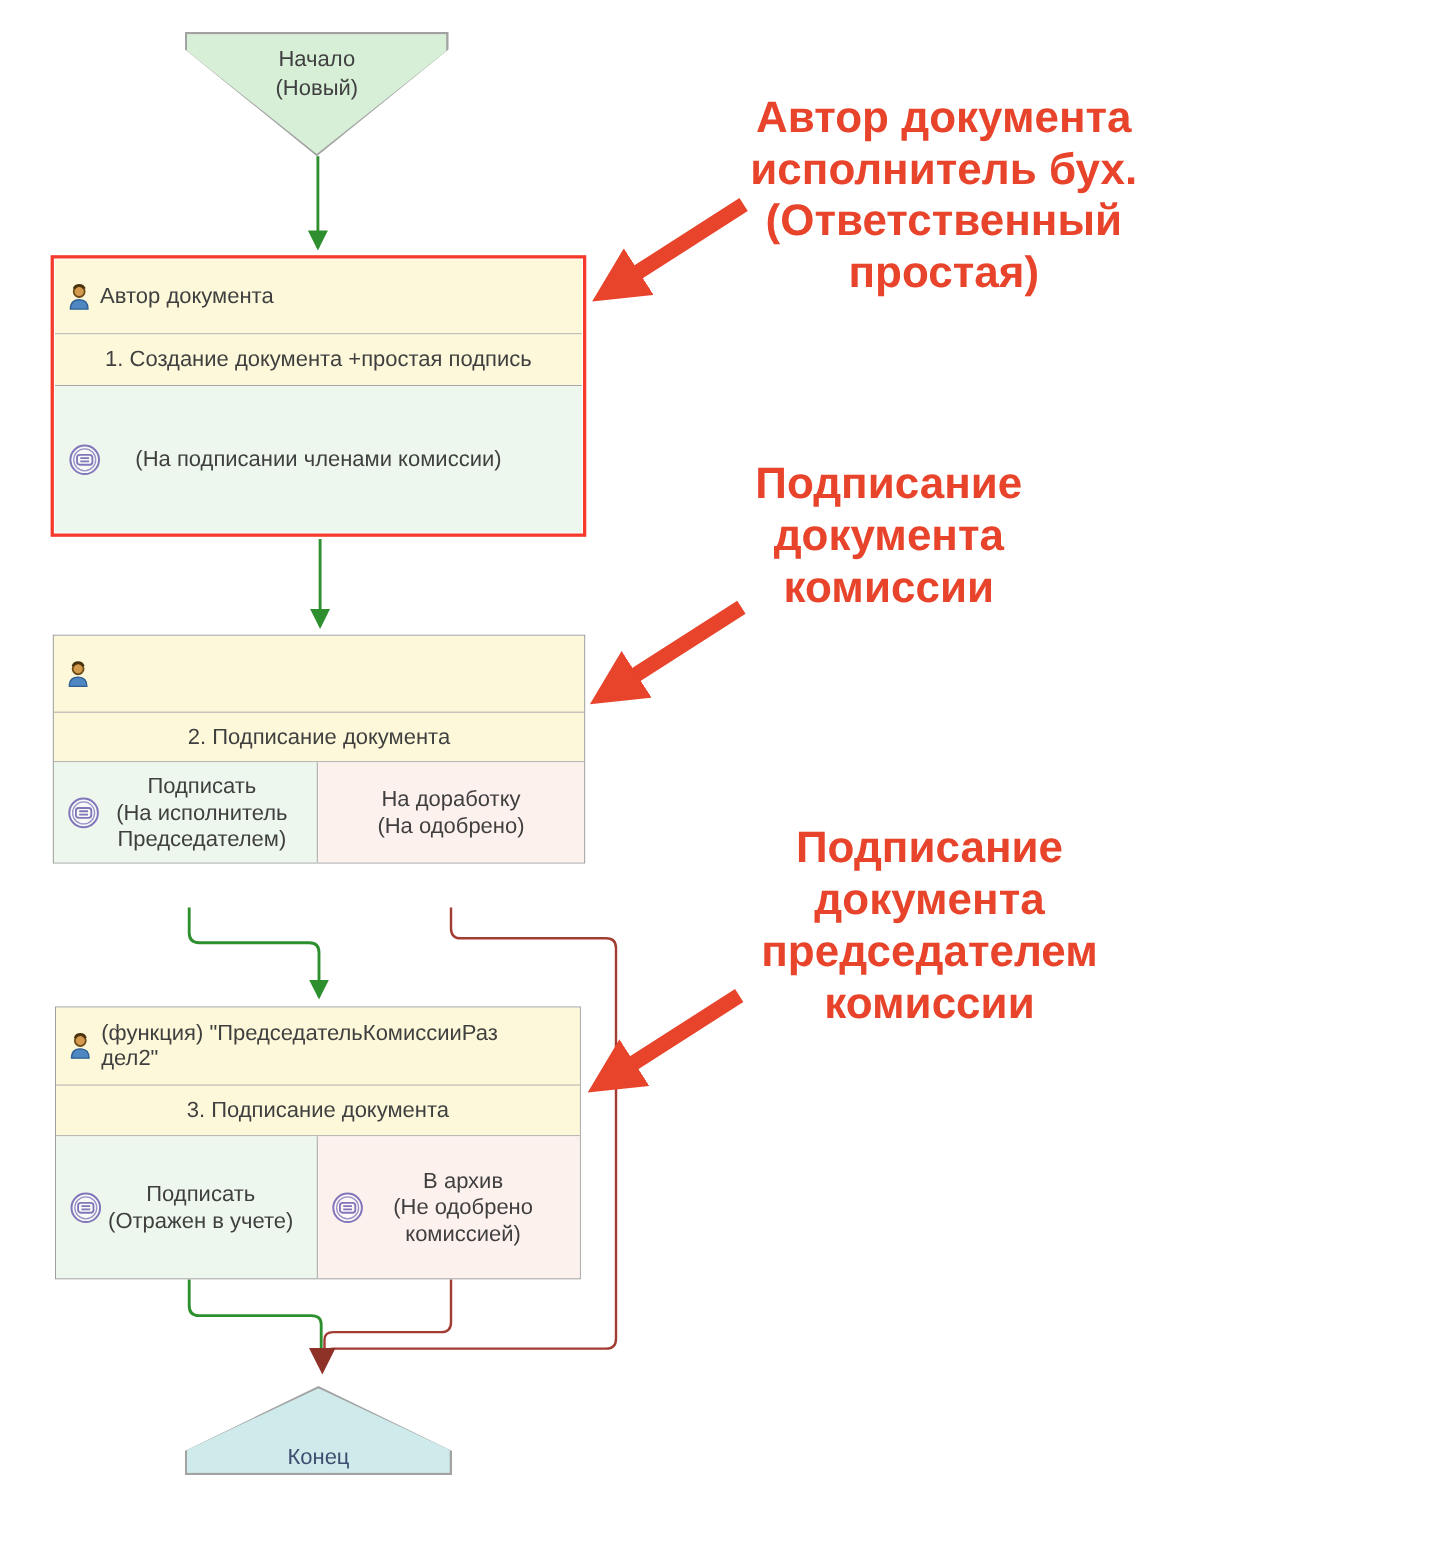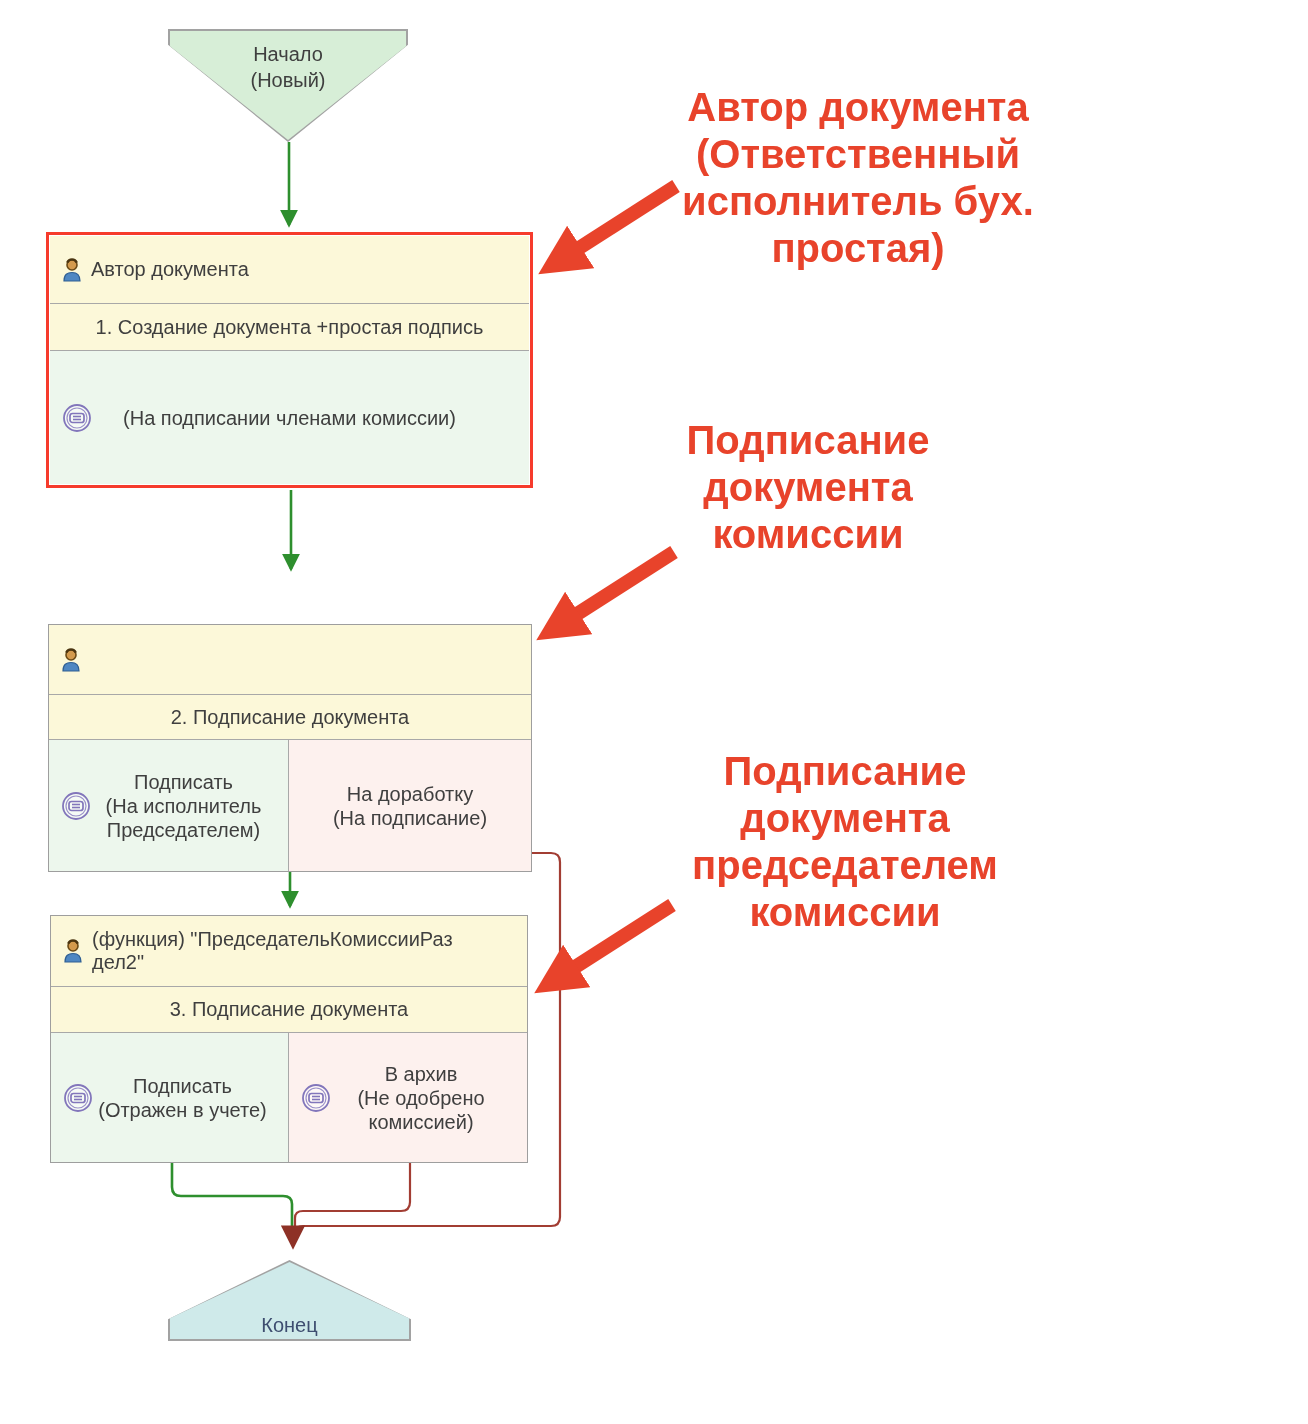--- a/index.html
+++ b/index.html
@@ -34,21 +34,21 @@
   .cell{position:relative;display:flex;align-items:center;justify-content:center;box-sizing:border-box;}
   .cell.pos{background:var(--cell-green,#edf7ed);}
   .cell.neg{background:var(--cell-pink,#fdf1ee);}
   .cell .olines{text-align:center;line-height:24px;width:100%;}
   .sicon{position:absolute;left:12px;top:50%;transform:translateY(-50%);width:30px;height:30px;}
   .uicon{flex:0 0 auto;width:20px;height:24px;}
 
   #box1{left:46px;top:232px;width:487px;height:256px;}
   #box1 .role{height:68px;}
   #box1 .title{height:47px;}
-  #box2{left:48px;top:577px;width:484px;height:248px;margin-top:47px;}
+  #box2{left:48px;top:577px;width:484px;height:208px;}
   #box2 .role{height:70px;}
   #box2 .title{height:45px;}
   #box2 .cell.pos{width:240px;border-right:1px solid var(--divider-gray,#a8a8a8);}
   #box2 .cell.pos .olines{padding-left:30px;}
   #box2 .cell.neg{flex:1;}
   #box3{left:50px;top:915px;width:478px;height:248px;}
   #box3 .role{height:71px;}
   #box3 .title{height:46px;}
   #box3 .cell.pos{width:238px;border-right:1px solid var(--divider-gray,#a8a8a8);}
   #box3 .cell.pos .olines{padding-left:26px;}
@@ -161,21 +161,21 @@
         </span>
         <div class="olines">
           <div>Подписать</div>
           <div>(На исполнитель</div>
           <div>Председателем)</div>
         </div>
       </div>
       <div class="cell neg">
         <div class="olines">
           <div>На доработку</div>
-          <div>(На подписание)</div>
+          <div>(На одобрено)</div>
         </div>
       </div>
     </div>
   </div>
 
   <div class="task" id="box3">
     <div class="row role">
       <span class="uicon">
         <svg width="20" height="24" viewBox="0 0 20 24">
           <circle cx="10" cy="7" r="5" fill="#d39a4d" stroke="#6b4a16" stroke-width="1.6"></circle>
@@ -231,22 +231,22 @@
   </div>
 
   <svg class="conn" style="z-index:3;" width="1308" height="1424" viewBox="0 0 1308 1424">
     <line class="big" x1="676" y1="186" x2="551" y2="266" marker-end="url(#m-big)"></line>
     <line class="big" x1="674" y1="552" x2="549" y2="632" marker-end="url(#m-big)"></line>
     <line class="big" x1="672" y1="905" x2="547" y2="985" marker-end="url(#m-big)"></line>
   </svg>
 
   <div class="ann" id="ann1">
     <div>Автор документа</div>
+    <div>исполнитель бух.</div>
     <div>(Ответственный</div>
-    <div>исполнитель бух.</div>
     <div>простая)</div>
   </div>
   <div class="ann" id="ann2">
     <div>Подписание</div>
     <div>документа</div>
     <div>комиссии</div>
   </div>
   <div class="ann" id="ann3">
     <div>Подписание</div>
     <div>документа</div>

